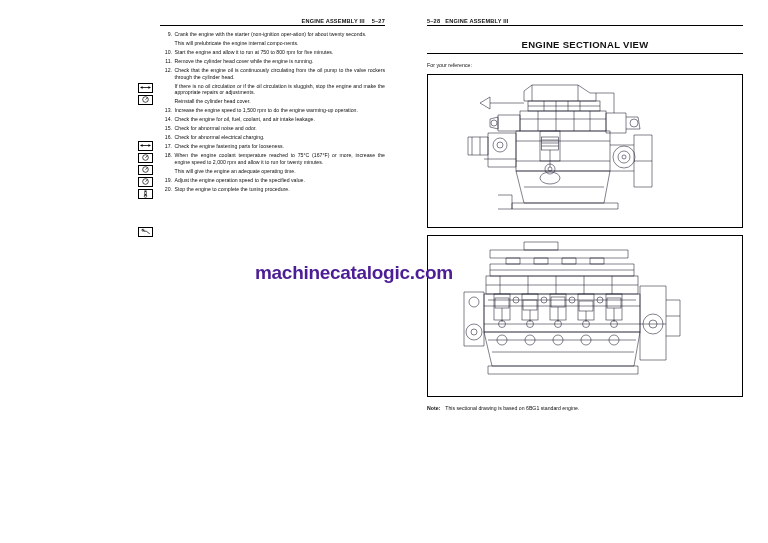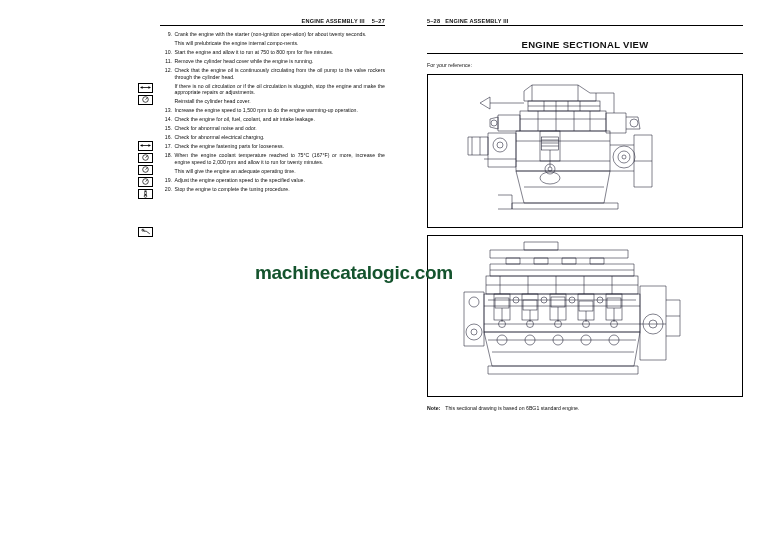--- a/index.html
+++ b/index.html
@@ -470,15 +470,15 @@
       </svg>
     </div>
 
     <div class="note-row">
       <span class="note-label">Note:</span>
       <span>This sectional drawing is based on 6BG1 standard engine.</span>
     </div>
 
   </div>
 
-  <div class="watermark" style="color: #14532d;">machinecatalogic.com</div>
+  <div class="watermark" style="color: #4c1d95;">machinecatalogic.com</div>
 
 </div>
 
 </body></html>

